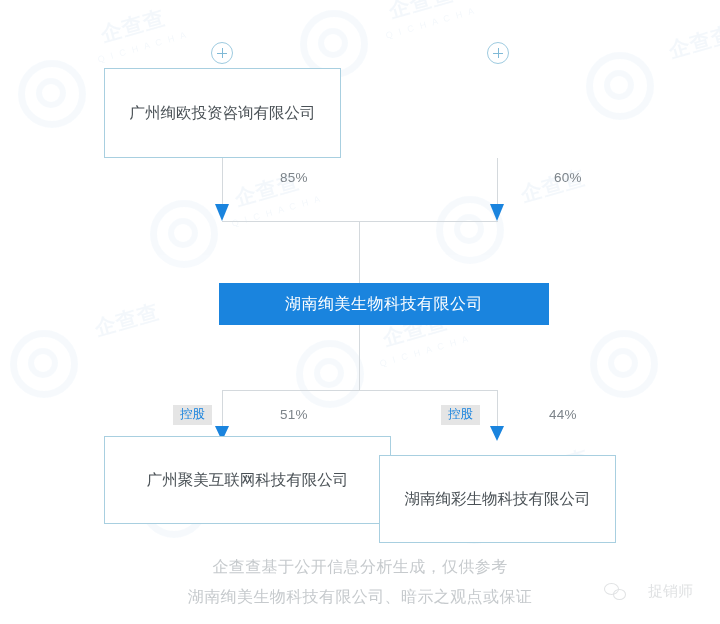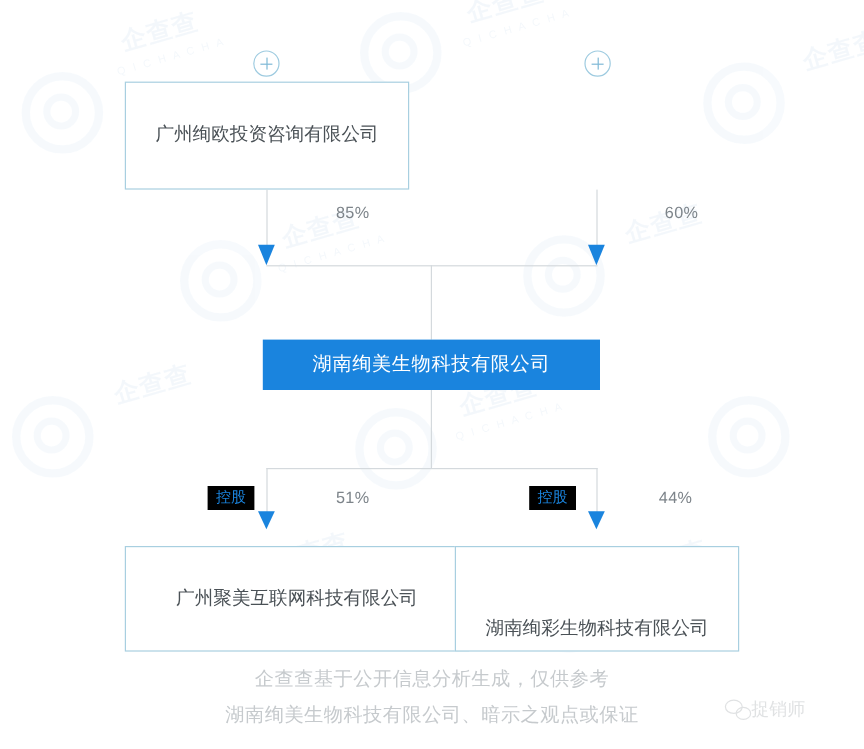--- a/index.html
+++ b/index.html
@@ -146,21 +146,21 @@
     font-size: 13.5px;
     color: #7d848a;
     white-space: nowrap;
     letter-spacing: 0.3px;
     margin-left: 48px;
   }
   .tag {
     position: absolute;
     font-size: 12.5px;
     color: #1a84de;
-    background: #000000;
+    background: #e5e5e5;
     padding: 3px 7px;
     white-space: nowrap;
     line-height: 1.1;
   }
 
   
   .footer {
     position: absolute;
     left: 0;
     right: 0;
@@ -170,21 +170,21 @@
     line-height: 1.9;
     letter-spacing: 0.4px;
   }
   .footer div { display: block; }
 
   
   .corner-wm {
     position: absolute;
     display: flex;
     align-items: center;
-    gap: 0;
+    gap: 22px;
     opacity: 0.3;
     color: #9aa0a5;
     font-size: 15px;
   }
   .wechat-icon {
     width: 22px;
     height: 19px;
     position: relative;
     display: inline-block;
   }
@@ -256,42 +256,42 @@
   <div class="edge-label" style="left:232px; top:170px;">85%</div>
 
   <div class="ln-v" style="left:497px; top:158px; height:48px;"></div>
   <div class="arrow" style="left:490px; top:204px;"></div>
   <div class="edge-label" style="left:506px; top:170px;">60%</div>
 
   <div class="ln-h" style="left:222px; top:221px; width:276px;"></div>
 
   <div class="ln-v" style="left:359px; top:221px; height:62px;"></div>
 
-  <div class="node node-root" style="left:219px; top:283px; width:281px; height:42px;">
+  <div class="node node-root" style="left:219px; top:283px; width:330px; height:42px;">
     <span>湖南绚美生物科技有限公司</span>
   </div>
 
   <div class="ln-v" style="left:359px; top:325px; height:65px;"></div>
   <div class="ln-h" style="left:222px; top:390px; width:276px;"></div>
 
   <div class="ln-v" style="left:222px; top:390px; height:38px;"></div>
   <div class="arrow arrow-sm" style="left:215px; top:426px;"></div>
   <div class="tag" style="left:173px; top:405px;">控股</div>
   <div class="edge-label" style="left:232px; top:407px;text-align:right;">51%</div>
 
   <div class="ln-v" style="left:497px; top:390px; height:38px;"></div>
   <div class="arrow arrow-sm" style="left:490px; top:426px;"></div>
   <div class="tag" style="left:441px; top:405px;">控股</div>
   <div class="edge-label" style="left:501px; top:407px;">44%</div>
 
-  <div class="node node-outline" style="left:104px; top:455px; width:287px; height:88px;">
+  <div class="node node-outline" style="left:104px; top:436px; width:287px; height:88px;">
     <span>广州聚美互联网科技有限公司</span>
   </div>
 
-  <div class="node node-outline" style="left:379px; top:455px; width:237px; height:88px;align-items:flex-end;">
+  <div class="node node-outline" style="left:379px; top:455px; width:237px; height:88px;">
     <span>湖南绚彩生物科技有限公司</span>
   </div>
 
   <div class="footer" style="top:552px;">
     <div>企查查基于公开信息分析生成，仅供参考</div>
     <div>湖南绚美生物科技有限公司、暗示之观点或保证</div>
   </div>
 
   <div class="corner-wm" style="left:604px; top:582px;">
     <span class="wechat-icon">

